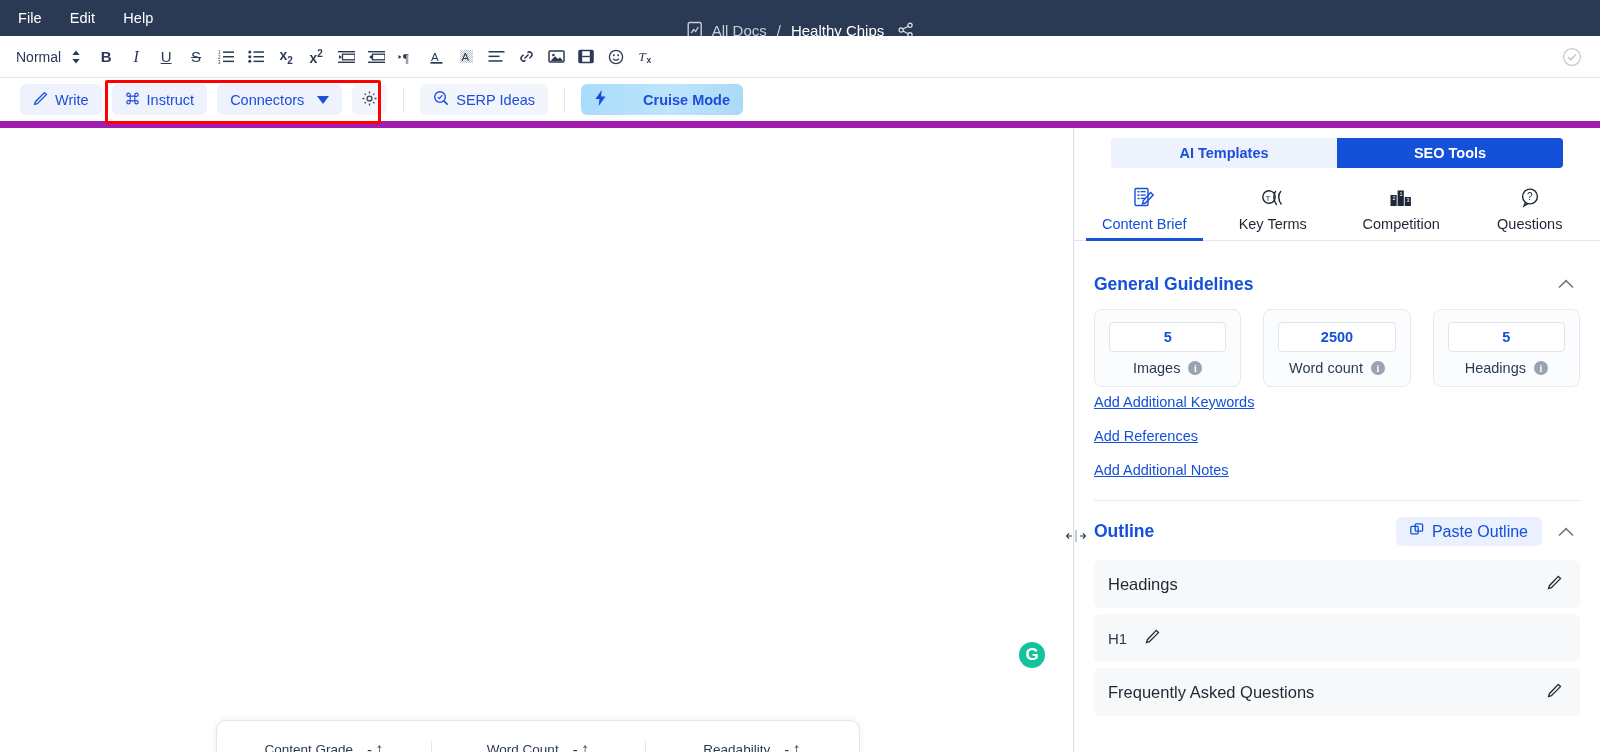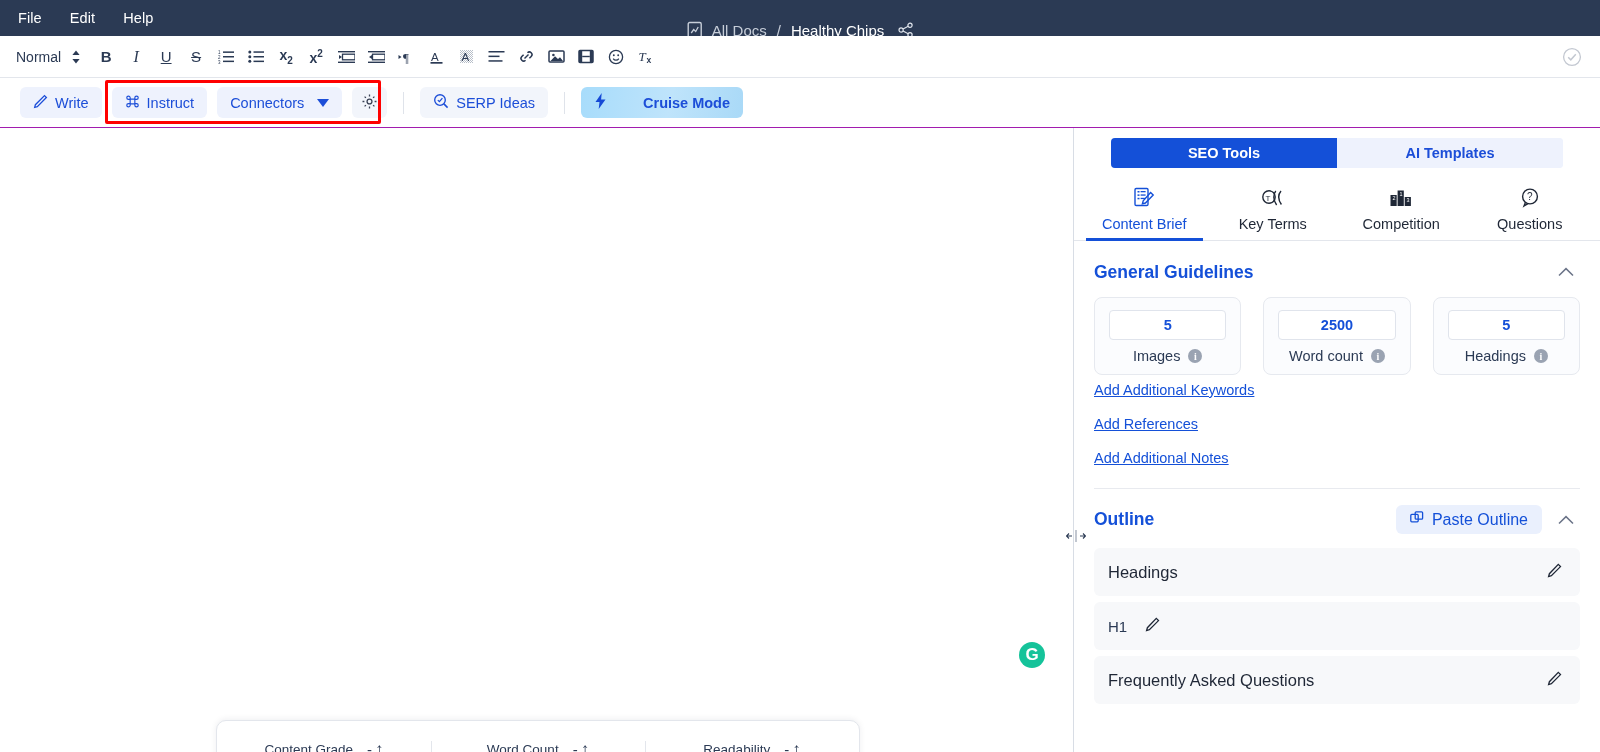--- a/index.html
+++ b/index.html
@@ -59,21 +59,21 @@
   }
   .saved-check {
     position: absolute; right: 18px; top: 50%; transform: translateY(-50%);
     width: 20px; height: 20px; cursor: default;
   }
 
   
   .actionbar {
     height: 50px; min-height: 50px;
     background: #ffffff;
-    border-bottom: 1px solid #a21caf;
+    border-bottom: 7px solid #a21caf;
     display: flex; align-items: center;
     padding-left: 20px; gap: 10px;
     position: relative;
   }
   .pill {
     height: 31px; border-radius: 6px;
     background: #eef2fd; color: #1c4ed8;
     display: inline-flex; align-items: center; gap: 7px;
     padding: 0 13px; font-size: 14.5px; cursor: pointer;
     white-space: nowrap;
@@ -162,21 +162,21 @@
   .tab.active::after {
     content: ""; position: absolute; left: 6px; right: 6px; bottom: -1px;
     height: 3px; background: #1450d8;
   }
   .tab-ico { height: 24px; display: flex; align-items: flex-end; }
 
   .panel-scroll { flex: 1; overflow: hidden; padding: 0 20px; }
 
   .sect-head {
     display: flex; align-items: center; justify-content: space-between;
-    margin-top: 18px; margin-bottom: 4px;
+    margin-top: 30px; margin-bottom: 4px;
   }
   .sect-title { font-size: 17.5px; color: #1450d8; font-weight: bold; }
   .chev-up { color: #6b7488; font-size: 16px; cursor: pointer; padding: 4px 6px; }
 
   .cards { display: flex; gap: 22px; margin-top: 12px; }
   .card {
     flex: 1; border: 1px solid #e6e9ef; border-radius: 8px;
     background: #fbfcfe; padding: 12px 14px 10px;
     display: flex; flex-direction: column; align-items: center; gap: 8px;
   }
@@ -497,22 +497,22 @@
       <svg width="20" height="12" viewBox="0 0 20 12">
           <path d="M6 6 L1 6 M3 3.5 L0.5 6 L3 8.5" stroke="#2b3a54" stroke-width="1.1" fill="none"></path>
           <path d="M14 6 L19 6 M17 3.5 L19.5 6 L17 8.5" stroke="#2b3a54" stroke-width="1.1" fill="none"></path>
           <rect x="9.4" y="0" width="1.2" height="12" fill="#9aa3b2"></rect>
         </svg>
     </div>
 
     <div class="panel">
 
       <div class="seg">
+        <div class="seg-btn">AI Templates</div>
         <div class="seg-btn active">SEO Tools</div>
-        <div class="seg-btn">AI Templates</div>
       </div>
 
       <div class="tabs">
         <div class="tab active">
           <span class="tab-ico">
             <svg width="24" height="24" viewBox="0 0 24 24">
                 <rect x="3" y="2.5" width="13" height="17" rx="1.2" fill="none" stroke="#1450d8" stroke-width="1.4"></rect>
                 <rect x="5.5" y="5" width="2" height="1.5" fill="#1450d8"></rect>
                 <rect x="8.6" y="5" width="5" height="1.3" fill="#1450d8"></rect>
                 <rect x="5.5" y="8.4" width="2" height="1.5" fill="#1450d8"></rect>

